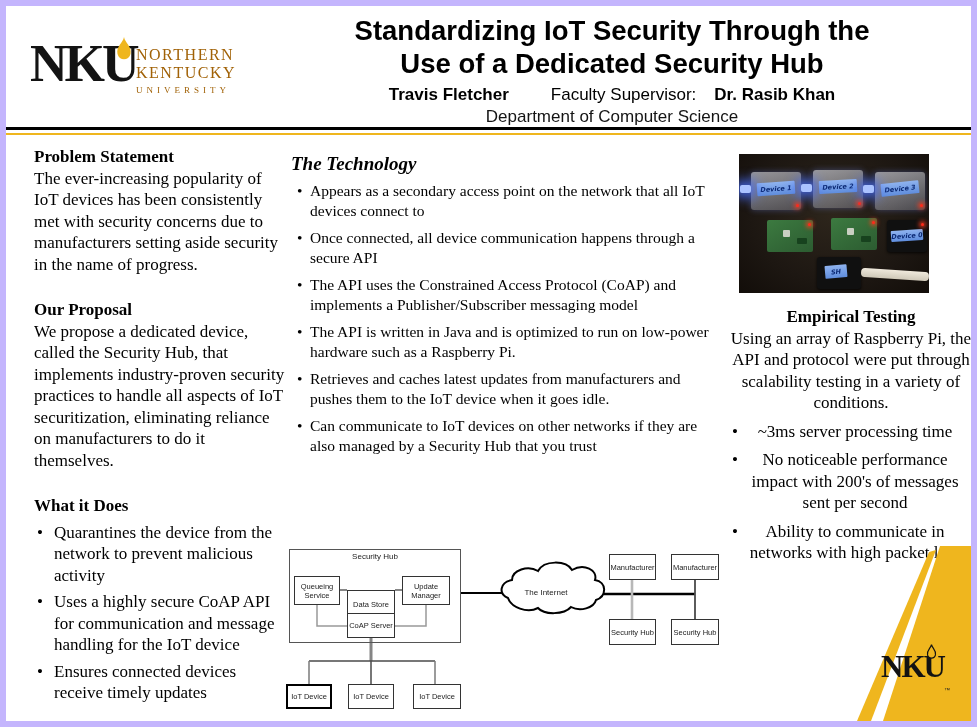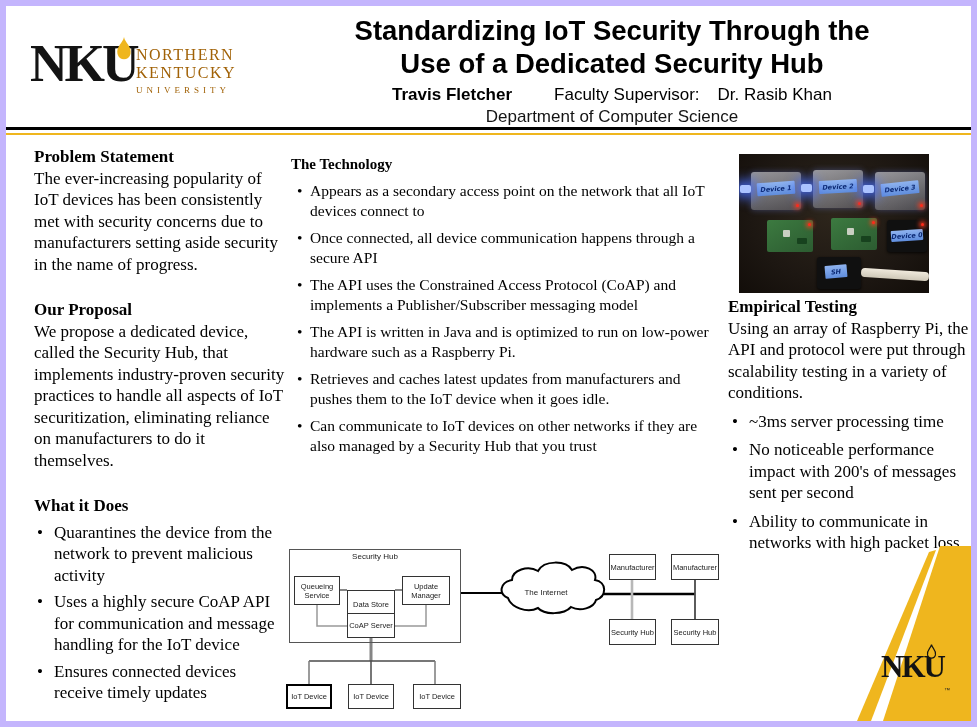--- a/index.html
+++ b/index.html
@@ -10,31 +10,31 @@
   .logo-acronym{position:absolute;left:2px;top:-6px;font-family:"Liberation Serif",serif;font-weight:bold;font-size:52px;letter-spacing:-3px;color:#131313;}
   .logo-flame{position:absolute;left:86px;top:-4px;}
   .logo-names{position:absolute;left:108px;top:6px;font-family:"Liberation Serif",serif;color:#a16207;}
   .logo-name-main{font-size:16px;letter-spacing:1.5px;line-height:18px;}
   .logo-name-univ{font-size:9px;letter-spacing:4px;margin-top:3px;}
 
   .header-text{position:absolute;left:240px;top:8px;width:732px;text-align:center;font-family:"Liberation Sans",sans-serif;}
   .title-line{font-weight:bold;font-size:27.5px;line-height:33px;color:#000;}
   .byline{margin-top:5px;font-size:17px;color:#000;}
   .byline .author{font-weight:bold;margin-right:42px;}
-  .byline .sup-name{font-weight:normal;margin-left:18px;}
+  .byline .sup-name{font-weight:bold;margin-left:18px;}
   .dept{margin-top:2px;font-size:17px;color:#141414;}
 
   .rule-black{position:absolute;left:0;right:0;top:121px;height:3px;background:#000;}
   .rule-gold{position:absolute;left:0;right:0;top:127px;height:2px;background:#EFB61E;}
 
   
   .col{position:absolute;}
   .col-left{left:28px;top:140px;width:252px;font-size:17px;line-height:21.5px;}
   .col-mid{left:285px;top:148px;width:428px;font-size:15.5px;line-height:20px;}
-  .col-right{left:722px;top:290px;width:246px;font-size:17px;line-height:21.5px;}
+  .col-right{left:722px;top:300px;width:246px;font-size:17px;line-height:21.5px;text-align:center;}
   .sec-heading{font-weight:bold;}
   .sec{margin-top:24px;}
   .sec:first-child{margin-top:0;}
   .bullet{position:relative;padding-left:20px;margin-top:5px;}
   .bullet .dot{position:absolute;left:3px;top:0;}
   .col-mid .bullet{padding-left:19px;margin-top:7px;}
   .col-mid .bullet .dot{left:6px;}
   .col-right .bullet{padding-left:21px;margin-top:7px;width:212px;}
   .col-right .bullet .dot{left:4px;}
   .col-right .bullets{margin-top:4px;}
@@ -109,21 +109,21 @@
       <div class="bullets">
         <div class="bullet"><span class="dot">•</span><span>Quarantines the device from the network to prevent malicious activity</span></div>
         <div class="bullet"><span class="dot">•</span><span>Uses a highly secure CoAP API for communication and message handling for the IoT device</span></div>
         <div class="bullet"><span class="dot">•</span><span>Ensures connected devices receive timely updates</span></div>
       </div>
     </div>
   </div>
 
   <div class="col col-mid">
     <div class="sec">
-      <div class="sec-heading" style="font-size:15px;">The Technology</div>
+      <div class="sec-heading" style="font-size:19px;font-style:italic;">The Technology</div>
       <div class="bullets">
         <div class="bullet"><span class="dot">•</span><span>Appears as a secondary access point on the network that all IoT devices connect to</span></div>
         <div class="bullet"><span class="dot">•</span><span>Once connected, all device communication happens through a secure API</span></div>
         <div class="bullet"><span class="dot">•</span><span>The API uses the Constrained Access Protocol (CoAP) and implements a Publisher/Subscriber messaging model</span></div>
         <div class="bullet"><span class="dot">•</span><span>The API is written in Java and is optimized to run on low-power hardware such as a Raspberry Pi.</span></div>
         <div class="bullet"><span class="dot">•</span><span>Retrieves and caches latest updates from manufacturers and pushes them to the IoT device when it goes idle.</span></div>
         <div class="bullet"><span class="dot">•</span><span>Can communicate to IoT devices on other networks if they are also managed by a Security Hub that you trust</span></div>
       </div>
     </div>
   </div>

